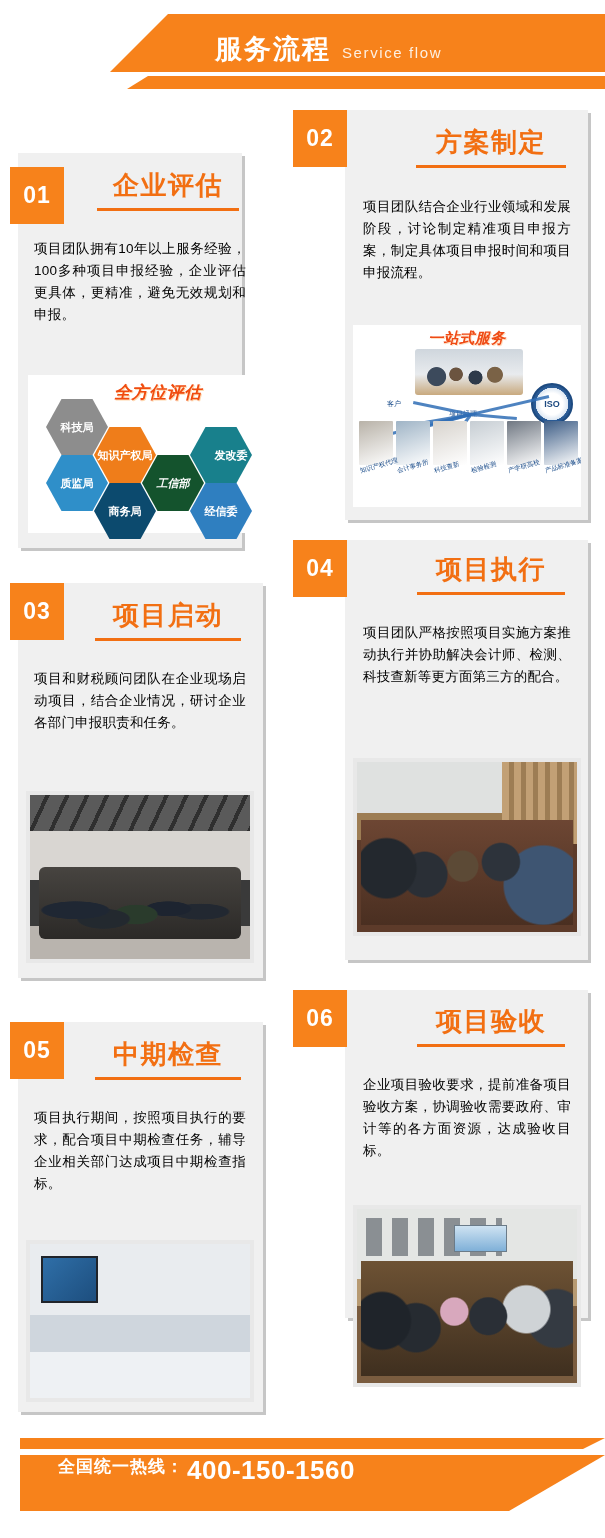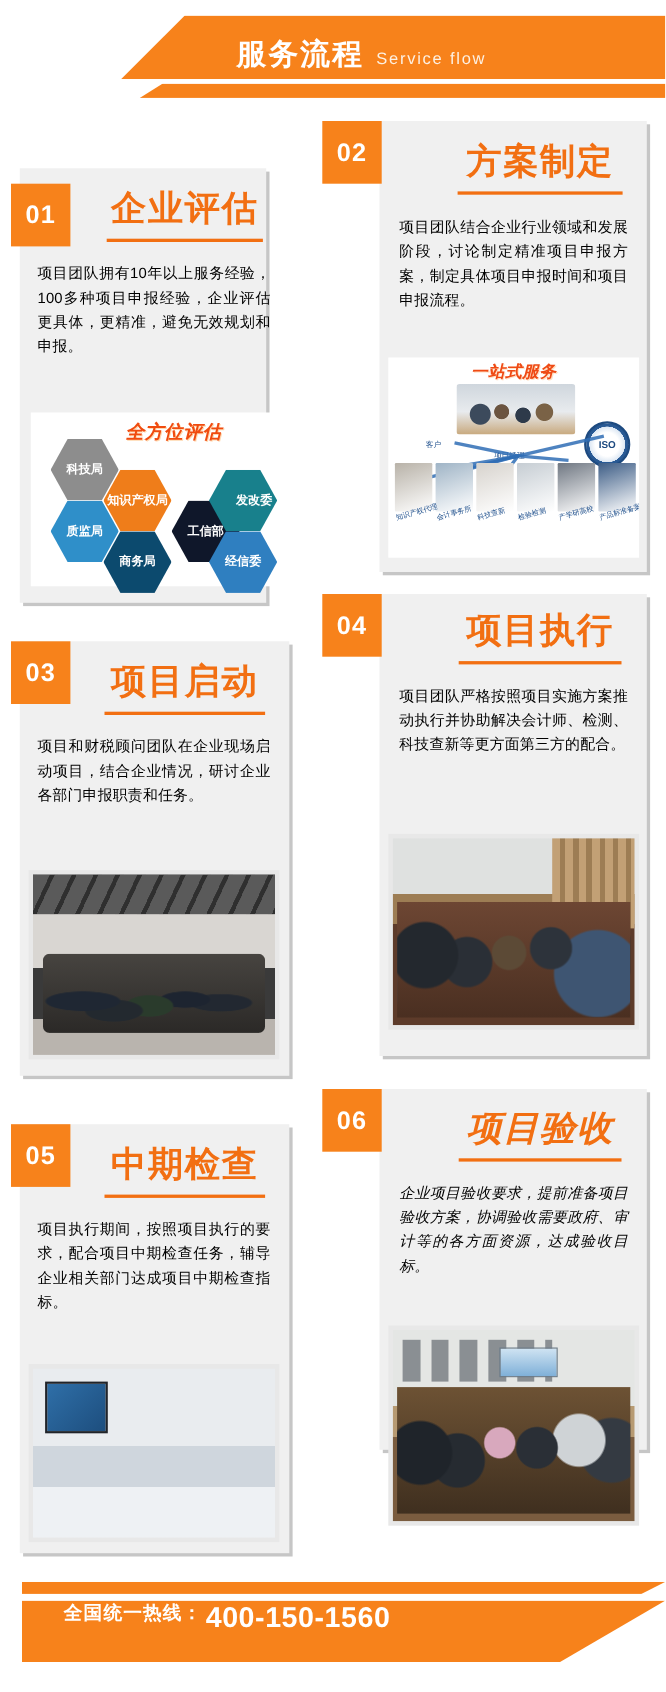--- a/index.html
+++ b/index.html
@@ -71,21 +71,21 @@
     color: #ffffff;
     font-size: 23px;
     font-weight: bold;
     display: flex;
     align-items: center;
     justify-content: center;
     letter-spacing: 1px;
     z-index: 4;
   }
   .card-title {
-    font-size: 32px;
+    font-size: 26px;
     font-weight: bold;
     color: #f26f12;
     letter-spacing: 1.5px;
     text-align: center;
   }
   .card-title-rule {
     height: 3px;
     background: #f26f12;
     margin: 5px auto 0 auto;
   }
@@ -131,21 +131,21 @@
 
   
   #card05 { left: 18px; top: 1022px; width: 245px; height: 390px; }
   #badge05 { left: 10px; top: 1022px; }
   #card05 .title-box { position: absolute; left: 68px; top: 15px; width: 164px; }
   #card05 .card-title-rule { width: 146px; }
   #card05 .body-box { position: absolute; left: 16px; top: 85px; width: 212px; }
   #card05 .media { position: absolute; left: 8px; top: 218px; width: 228px; height: 162px; }
 
   
-  #card06 { left: 345px; top: 990px; width: 243px; height: 328px; font-style: italic; }
+  #card06 { left: 345px; top: 990px; width: 243px; height: 328px; }
   #badge06 { left: 293px; top: 990px; }
   #card06 .title-box { position: absolute; left: 62px; top: 14px; width: 168px; }
   #card06 .card-title-rule { width: 148px; }
   #card06 .body-box { position: absolute; left: 18px; top: 84px; width: 208px; }
   #card06 .media { position: absolute; left: 8px; top: 215px; width: 228px; height: 182px; }
 
   
   .hex-canvas { position: relative; width: 100%; height: 100%; background: #ffffff; }
   .hex-title {
     position: absolute;
@@ -359,21 +359,21 @@
           <div class="hex" style="left: 18px; top: 24px; background: rgb(141, 141, 141);">
             <span style="display: block;">科技局</span>
           </div>
           <div class="hex" style="left: 66px; top: 52px; background: rgb(239, 125, 26);">
             <span style="display: block;">知识</span>
             <span style="display: block;">产权局</span>
           </div>
           <div class="hex" style="left: 18px; top: 80px; background: rgb(47, 143, 201);">
             <span style="display: block;">质监局</span>
           </div>
-          <div class="hex" style="left: 128px; top: 80px; background: #0f172a;">
+          <div class="hex" style="left: 114px; top: 80px; background: #14532d; font-style: italic;">
             <span style="display: block;">工信部</span>
           </div>
           <div class="hex" style="left: 66px; top: 108px; background: #0c4a6e;">
             <span style="display: block;">商务局</span>
           </div>
           <div class="hex" style="left: 162px; top: 52px; background: rgb(24, 128, 140);">
             <span style="display: block; margin-left: 20px;">发改委</span>
           </div>
           <div class="hex" style="left: 162px; top: 108px; background: rgb(47, 127, 192);">
             <span style="display: block;">经信委</span>

